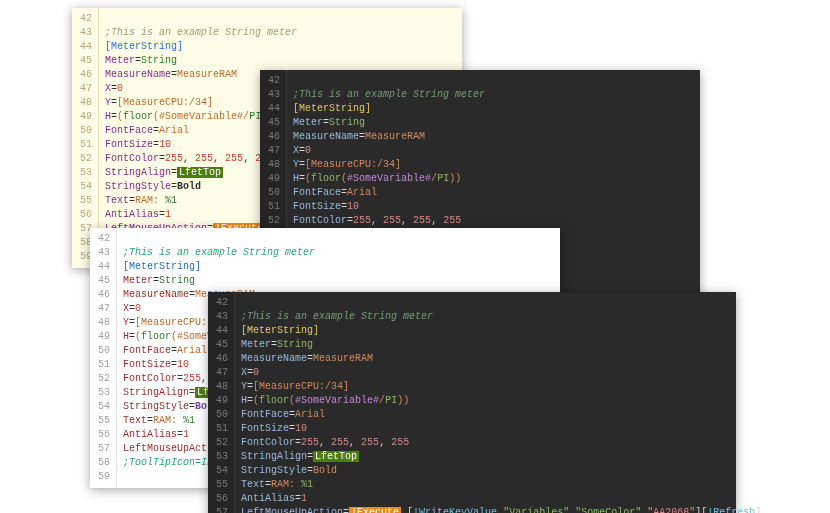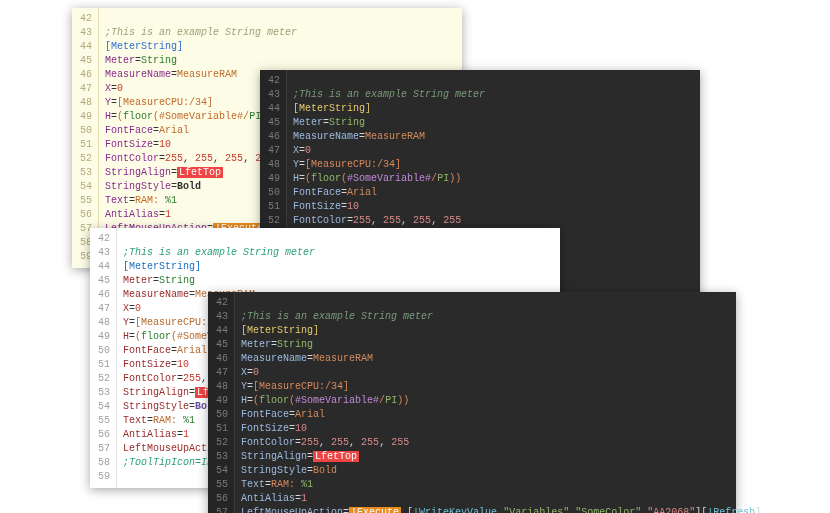--- a/index.html
+++ b/index.html
@@ -33,21 +33,21 @@
 
   
   .light-yellow { background: #fdfde7; color: #333; }
   .light-yellow .gutter { color: #b0aa7a; background: #fdfde7; border-right: 1px solid #e6e0b0; }
   .ly-comment { color: #9aa07a; font-style: italic; }
   .ly-section { color: #2e6fd1; }
   .ly-key { color: #8a2b8c; }
   .ly-value { color: #c06a2b; }
   .ly-string { color: #2b7a2b; }
   .ly-num { color: #c9382e; }
-  .hl-red { background: #ef4444; color: #fff; padding: 0 2px; }
+  .hl-red { background: #4d7c0f; color: #fff; padding: 0 2px; }
   .hl-orange { background: #e88b1f; color: #fff; padding: 0 2px; }
   .ly-bold { font-weight: bold; }
 
   
   .dark { background: #2a2a2a; color: #d6d6d6; }
   .dark .gutter { color: #7a7a7a; background: #252525; border-right: 1px solid #3a3a3a; }
   .dk-comment { color: #7a9a7a; font-style: italic; }
   .dk-section { color: #e6c96c; }
   .dk-key { color: #9dbbe0; }
   .dk-value { color: #d68a5c; }

